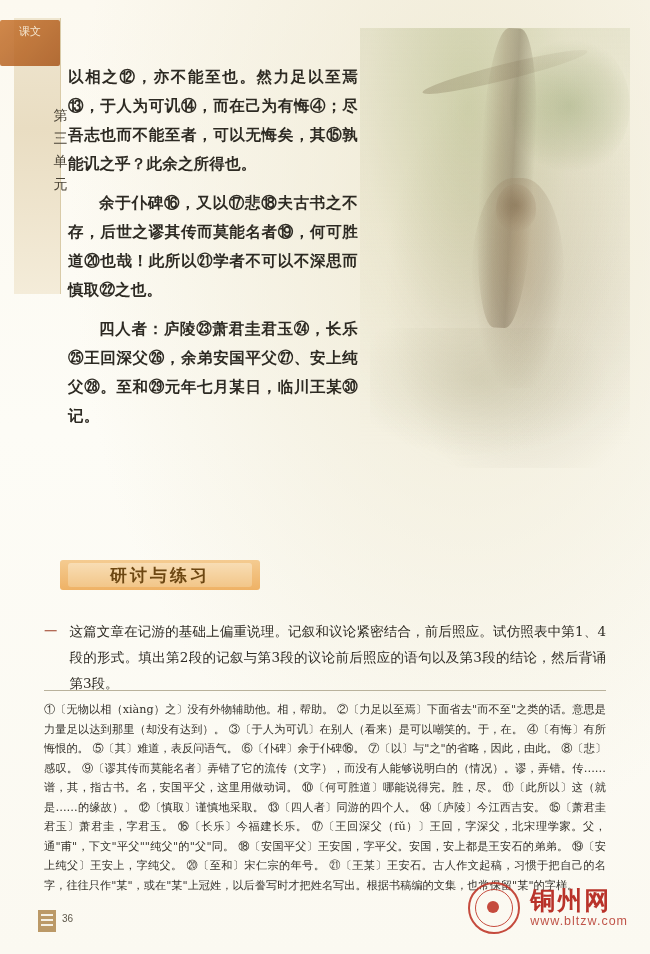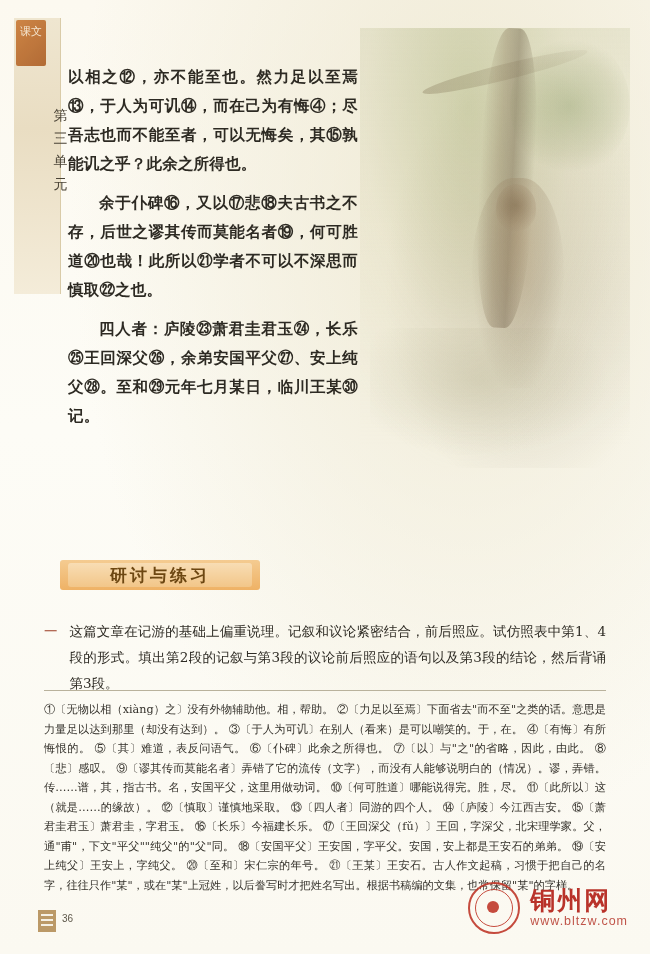--- a/index.html
+++ b/index.html
@@ -29,23 +29,23 @@
     position: absolute;
     left: 14px;
     top: 18px;
     width: 46px;
     height: 276px;
     background: linear-gradient(180deg, #efe6d0 0%, #e9ddc2 40%, #f4ecd9 100%);
     border-right: 1px solid #d9cba8;
   }
   .left-band-stamp {
     position: absolute;
-    left: 16px;
+    left: 0;
     top: 20px;
-    width: 30px;
+    width: 60px;
     height: 46px;
     background: linear-gradient(135deg, #c8742d 0%, #a8571c 100%);
     opacity: 0.85;
     border-radius: 2px;
   }
   .left-band-stamp span {
     display: block;
     color: #f6e6cf;
     font-size: 11px;
     line-height: 12px;
@@ -362,21 +362,21 @@
   </div>
 
   <div class="rule"></div>
 
   <div class="footnotes">
     <span class="fn">①〔无物以相（xiàng）之〕没有外物辅助他。相，帮助。</span>
     <span class="fn">②〔力足以至焉〕下面省去"而不至"之类的话。意思是力量足以达到那里（却没有达到）。</span>
     <span class="fn">③〔于人为可讥〕在别人（看来）是可以嘲笑的。于，在。</span>
     <span class="fn">④〔有悔〕有所悔恨的。</span>
     <span class="fn">⑤〔其〕难道，表反问语气。</span>
-    <span class="fn">⑥〔仆碑〕此余之所得也。</span>
+    <span class="fn">⑥〔仆碑〕余于仆碑⑯。</span>
     <span class="fn">⑦〔以〕与"之"的省略，因此，由此。</span>
     <span class="fn">⑧〔悲〕感叹。</span>
     <span class="fn">⑨〔谬其传而莫能名者〕弄错了它的流传（文字），而没有人能够说明白的（情况）。谬，弄错。传……谱，其，指古书。名，安国平父，这里用做动词。</span>
     <span class="fn">⑩〔何可胜道〕哪能说得完。胜，尽。</span>
     <span class="fn">⑪〔此所以〕这（就是……的缘故）。</span>
     <span class="fn">⑫〔慎取〕谨慎地采取。</span>
     <span class="fn">⑬〔四人者〕同游的四个人。</span>
     <span class="fn">⑭〔庐陵〕今江西吉安。</span>
     <span class="fn">⑮〔萧君圭君玉〕萧君圭，字君玉。</span>
     <span class="fn">⑯〔长乐〕今福建长乐。</span>

